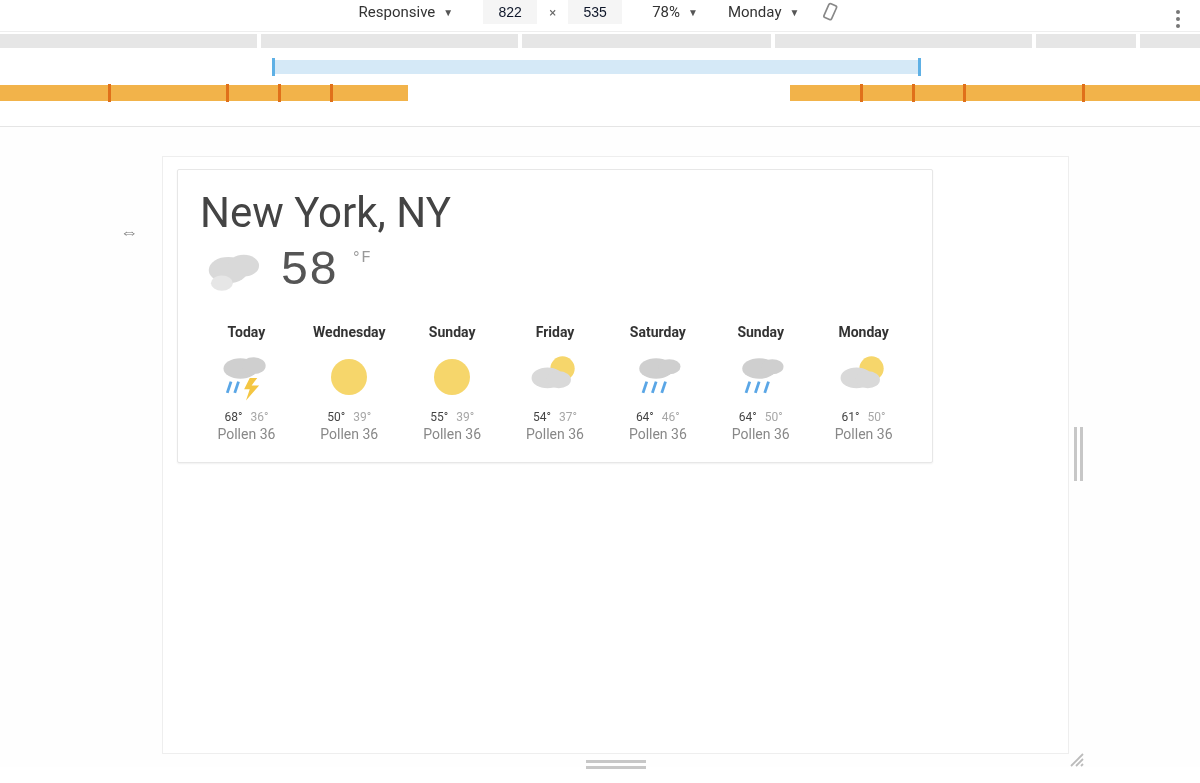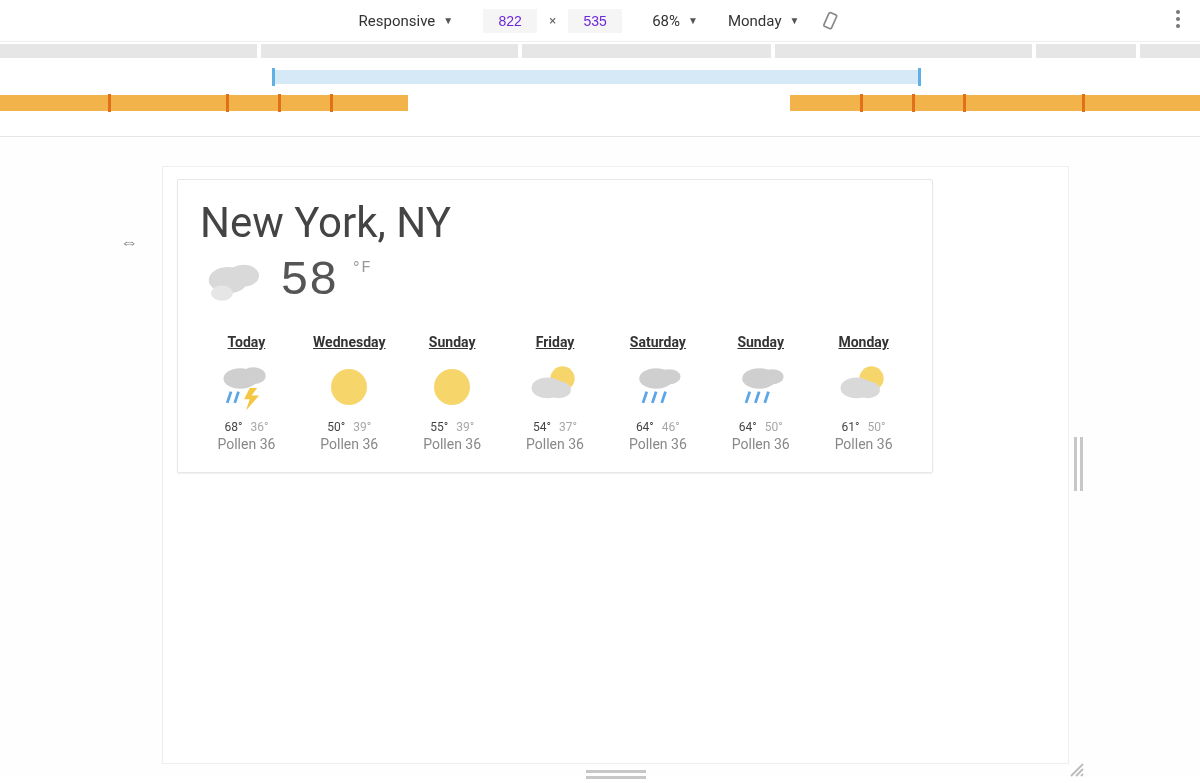--- a/index.html
+++ b/index.html
@@ -6,39 +6,39 @@
   body {
     font-family: -apple-system, BlinkMacSystemFont, "Segoe UI", Roboto, Arial, sans-serif;
     background: #fff;
     width: 1200px;
     height: 783px;
     overflow: hidden;
     color: #333;
   }
   
   .devtoolbar {
-    height: 42px;
+    height: 32px;
     display: flex;
-    align-items: center;
+    align-items: flex-start;
     justify-content: center;
     font-size: 15px;
     color: #333;
     border-bottom: 1px solid #eee;
     position: relative;
   }
   .devtoolbar .group { display: flex; align-items: center; gap: 6px; }
   .devtoolbar .spacer { width: 18px; }
   .dim-input {
     width: 54px;
     height: 24px;
     background: #f5f5f5;
     border: none;
     text-align: center;
     font-size: 14px;
-    color: #6d28d9;
+    color: #0f172a;
   }
   .caret { font-size: 10px; color: #555; margin-left: 2px; }
   .x-sep { margin: 0 6px; color: #666; font-size: 13px; }
   .rotate-icon { margin-left: 16px; display:flex; align-items:center; }
   .more-icon {
     position: absolute; right: 20px; top: 0; height: 38px;
     display: flex; flex-direction: column; justify-content: center; gap: 3px;
   }
   .more-icon span { width: 4px; height: 4px; background: #777; border-radius: 50%; }
   
@@ -118,21 +118,21 @@
   .temp-big { font-size: 48px; color:#555; font-weight:400; line-height:1; margin-top:4px; }
   .unit-f { font-size:16px; color:#999; margin-top:6px; margin-left:4px; }
   .metrics { margin-left: 108px; margin-top:6px; font-size:16px; color:#555; line-height:1.5; }
   .metrics .lbl { color:#888; }
   .forecast {
     display:flex; gap: 10px; margin-top: 22px;
   }
   .day {
     width: 100px; text-align:center;
   }
-  .day .dname { font-size:14px; font-weight:700; color:#333; margin-bottom:8px;text-decoration:underline; }
+  .day .dname { font-size:14px; font-weight:700; color:#333; margin-bottom:8px; }
   .day .icon { height:56px; display:flex; align-items:center; justify-content:center; }
   .day .temps { font-size:12px; margin-top:6px; }
   .hi { color:#444; }
   .lo { color:#a7a7a7; margin-left:8px; }
   .pollen { font-size:14px; color:#888; margin-top:2px; }
   
   svg.wicon { width:60px; height:50px; }
   .big-cloud svg.wicon { width:70px; height:54px; }
 </style>
 </head>
@@ -140,21 +140,21 @@
 
 <div class="devtoolbar">
   <div class="group">
     <span>Responsive</span>
     <span class="caret">▼</span>
     <span class="spacer"></span>
     <input class="dim-input" value="822" style="">
     <span class="x-sep">×</span>
     <input class="dim-input" value="535" style="">
     <span class="spacer"></span>
-    <span>68%</span>
+    <span>78%</span>
     <span class="caret">▼</span>
     <span class="spacer"></span>
     <span>Monday</span>
     <span class="caret">▼</span>
     <span class="rotate-icon">
       <svg width="20" height="20" viewBox="0 0 24 24" fill="none" stroke="#888" stroke-width="2">
         <rect x="6" y="3" width="10" height="18" rx="2" transform="rotate(24 12 12)"></rect>
       </svg>
     </span>
   </div>

